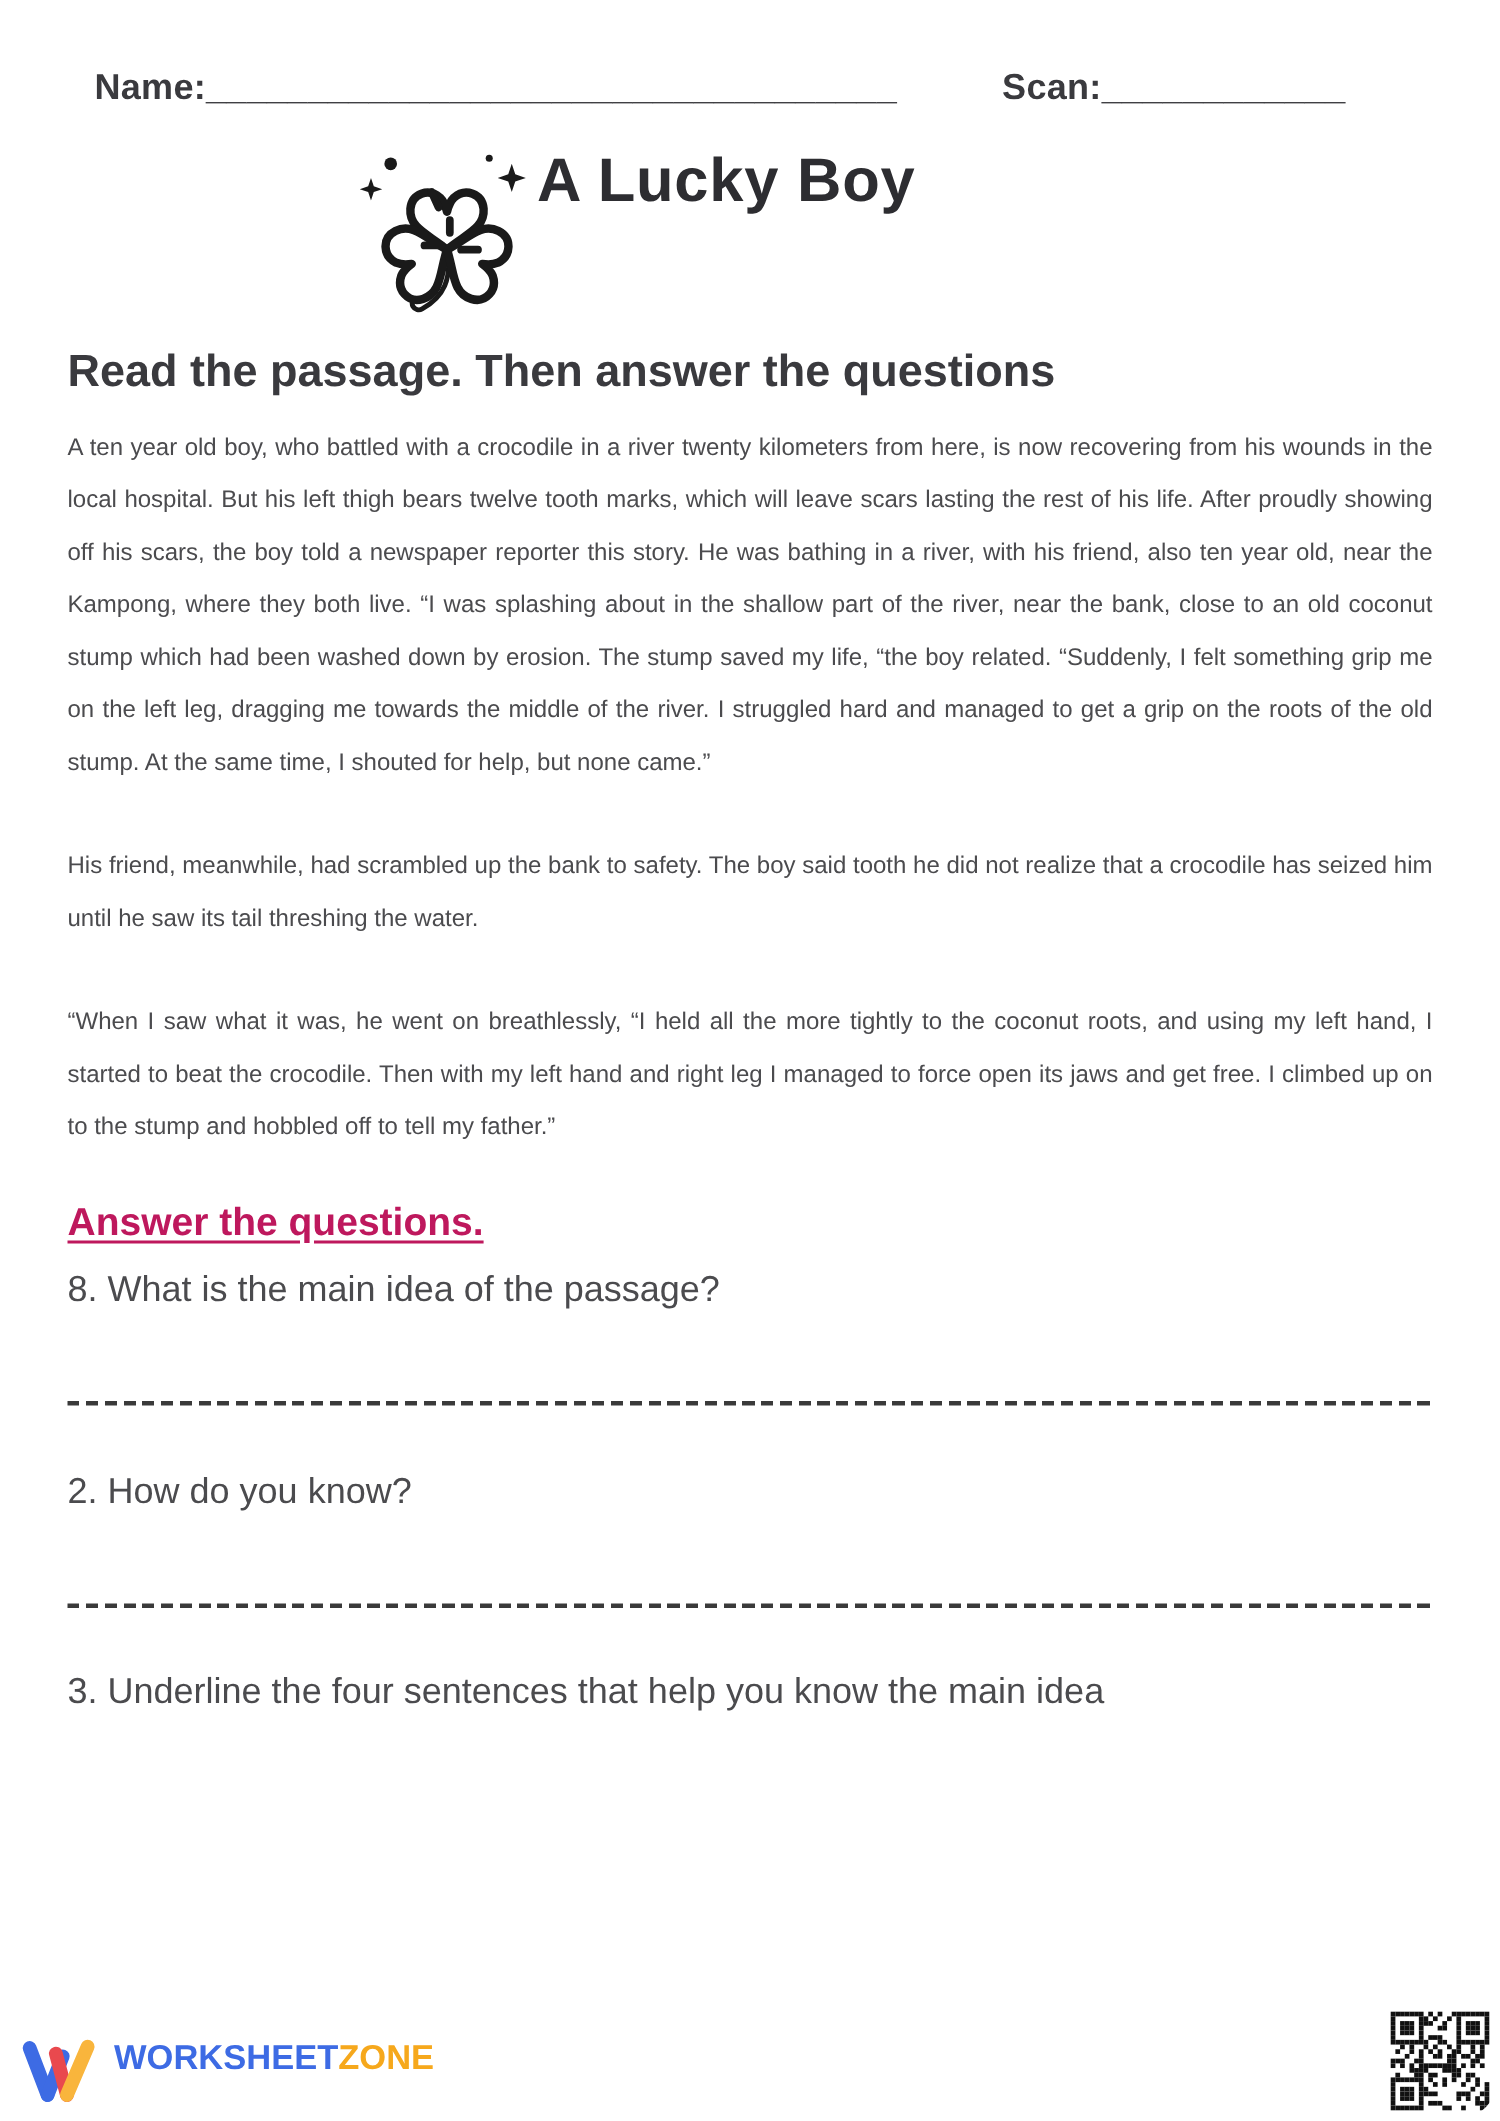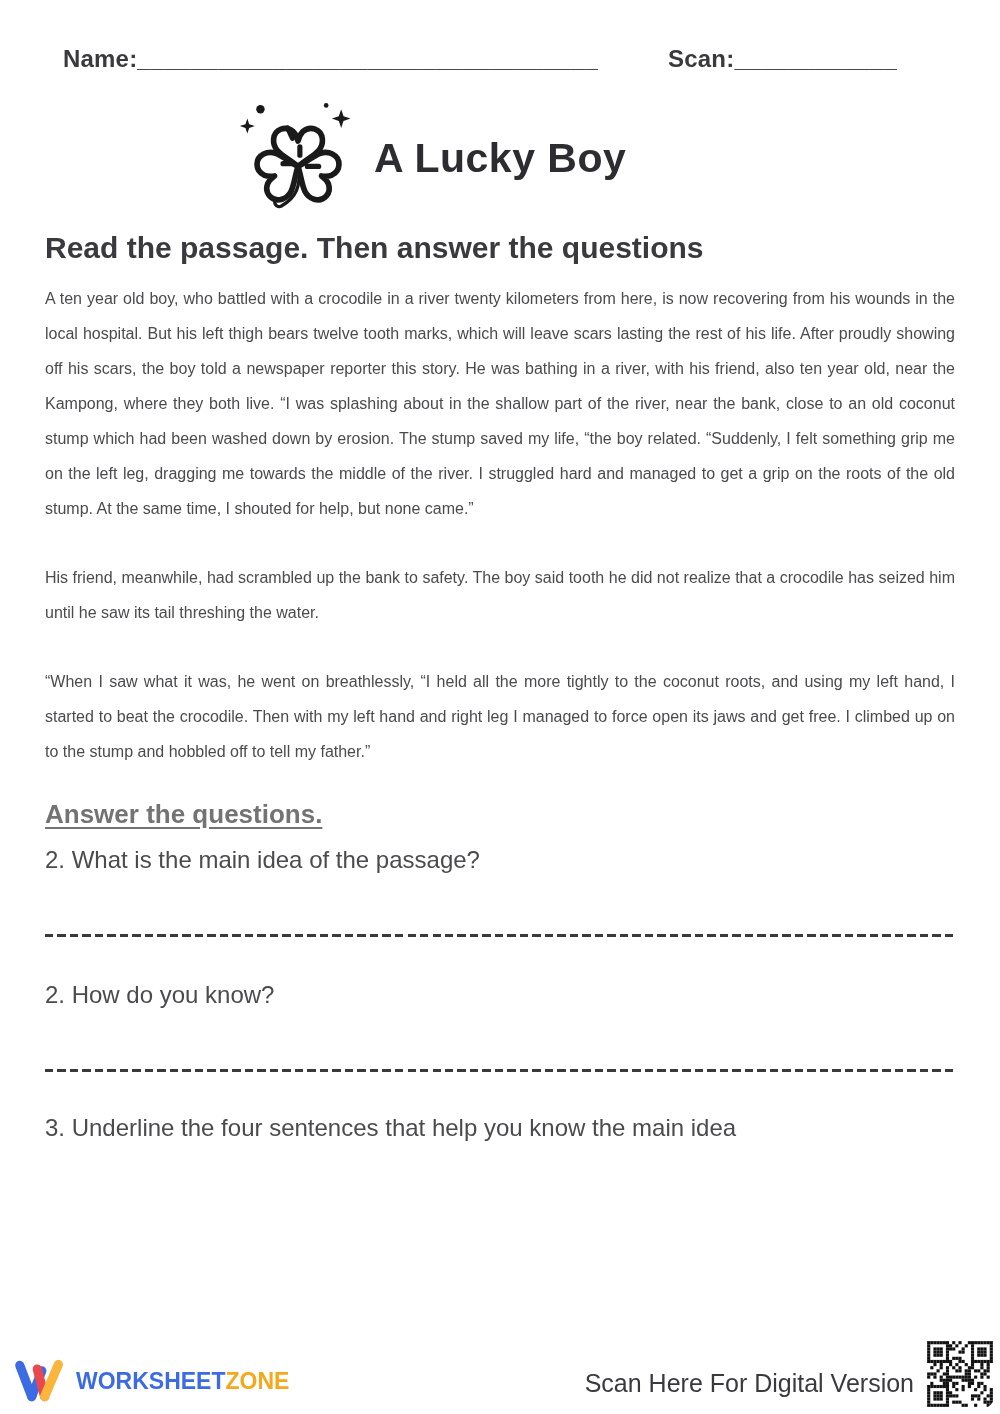--- a/index.html
+++ b/index.html
@@ -28,22 +28,21 @@
     letter-spacing: 0.2px;
     white-space: nowrap;
   }
   .blank { font-weight: bold; color: #3a3a3e; }
 
   
   .title-row {
     margin-top: 24px;
     margin-left: 193px;
     display: flex;
-    align-items: center;
-    gap: 16px;
+    align-items: flex-start;
     height: 122px;
   }
   .title-row svg.shamrock { width: 120px; height: 122px; flex: 0 0 auto; }
   .doc-title {
     font-size: 41px;
     font-weight: bold;
     color: #2d2d31;
     letter-spacing: 0.5px;
   }
 
@@ -65,21 +64,21 @@
   }
   .passage p + p { margin-top: 34px; }
 
   
   .answer-heading {
     margin-top: 30px;
     font-size: 26px;
     font-weight: bold;
     text-decoration: underline;
     text-underline-offset: 4px;
-    color: #737373;
+    color: #be185d;
   }
   .question { font-size: 24px; color: #4b4b4e; }
   .q1 { margin-top: 16px; }
   .q2 { margin-top: 44px; }
   .q3 { margin-top: 42px; }
   .answer-line {
     margin-top: 60px;
     height: 3px;
     width: 100%;
     background: repeating-linear-gradient(90deg, #3a3a3a 0 8px, transparent 8px 12.5px);
@@ -88,21 +87,21 @@
   
   .footer {
     position: absolute;
     left: 12px;
     right: 4px;
     bottom: 4px;
     display: flex;
     justify-content: space-between;
     align-items: flex-end;
   }
-  .brand { display: flex; align-items: center; gap: 8px; margin-bottom: 6px; }
+  .brand { display: flex; gap: 8px; margin-bottom: 6px; }
   .brand svg.wlogo { width: 56px; height: 46px; }
   .brand-text { font-size: 23px; font-weight: bold; letter-spacing: 0px; white-space: nowrap; }
   .brand-text .blue { color: #3d6be4; }
   .brand-text .orange { color: #f6a81c; }
   .footer-right { display: flex; align-items: flex-end; gap: 10px; }
   .scan-text { font-size: 25px; color: #3a3a3e; margin-bottom: 12px; white-space: nowrap; }
   .qr { width: 72px; height: 72px; background: #fff; }
 </style>
 </head>
 <body>
@@ -149,21 +148,21 @@
     <div class="instructions">Read the passage. Then answer the questions</div>
 
     <div class="passage">
       <p>A ten year old boy, who battled with a crocodile in a river twenty kilometers from here, is now recovering from his wounds in the local hospital. But his left thigh bears twelve tooth marks, which will leave scars lasting the rest of his life. After proudly showing off his scars, the boy told a newspaper reporter this story. He was bathing in a river, with his friend, also ten year old, near the Kampong, where they both live. “I was splashing about in the shallow part of the river, near the bank, close to an old coconut stump which had been washed down by erosion. The stump saved my life, “the boy related. “Suddenly, I felt something grip me on the left leg, dragging me towards the middle of the river. I struggled hard and managed to get a grip on the roots of the old stump. At the same time, I shouted for help, but none came.”</p>
       <p>His friend, meanwhile, had scrambled up the bank to safety. The boy said tooth he did not realize that a crocodile has seized him until he saw its tail threshing the water.</p>
       <p>“When I saw what it was, he went on breathlessly, “I held all the more tightly to the coconut roots, and using my left hand, I started to beat the crocodile. Then with my left hand and right leg I managed to force open its jaws and get free. I climbed up on to the stump and hobbled off to tell my father.”</p>
     </div>
 
     <div class="answer-heading">Answer the questions.</div>
 
-    <div class="question q1">2. What is the main idea of the passage?</div>
+    <div class="question q1">8. What is the main idea of the passage?</div>
     <div class="answer-line"></div>
 
     <div class="question q2">2. How do you know?</div>
     <div class="answer-line"></div>
 
     <div class="question q3">3. Underline the four sentences that help you know the main idea</div>
   </div>
 
   <div class="footer">
     <div class="brand">
@@ -171,21 +170,20 @@
         <line x1="8" y1="8" x2="21" y2="42" stroke="#3d6be4" stroke-width="10" stroke-linecap="round"></line>
         <line x1="21" y1="42" x2="32" y2="14" stroke="#3d6be4" stroke-width="10" stroke-linecap="round"></line>
         <line x1="27" y1="12" x2="35" y2="42" stroke="#e9494e" stroke-width="10" stroke-linecap="round"></line>
         <line x1="35" y1="42" x2="50" y2="7" stroke="#f9b53c" stroke-width="10" stroke-linecap="round"></line>
       </svg>
       <div class="brand-text">
         <span class="blue">WORKSHEET</span><span class="orange">ZONE</span>
       </div>
     </div>
     <div class="footer-right">
-      <div class="scan-text">Scan Here For Digital Version</div>
       <svg class="qr" id="qr-svg" viewBox="-1 -1 23 23" xmlns="http://www.w3.org/2000/svg" fill="#111111">
           <rect x="0" y="0" width="1" height="1"></rect>
           <rect x="1" y="0" width="1" height="1"></rect>
           <rect x="2" y="0" width="1" height="1"></rect>
           <rect x="3" y="0" width="1" height="1"></rect>
           <rect x="4" y="0" width="1" height="1"></rect>
           <rect x="5" y="0" width="1" height="1"></rect>
           <rect x="6" y="0" width="1" height="1"></rect>
           <rect x="8" y="0" width="1" height="1"></rect>
           <rect x="10" y="0" width="1" height="1"></rect>

